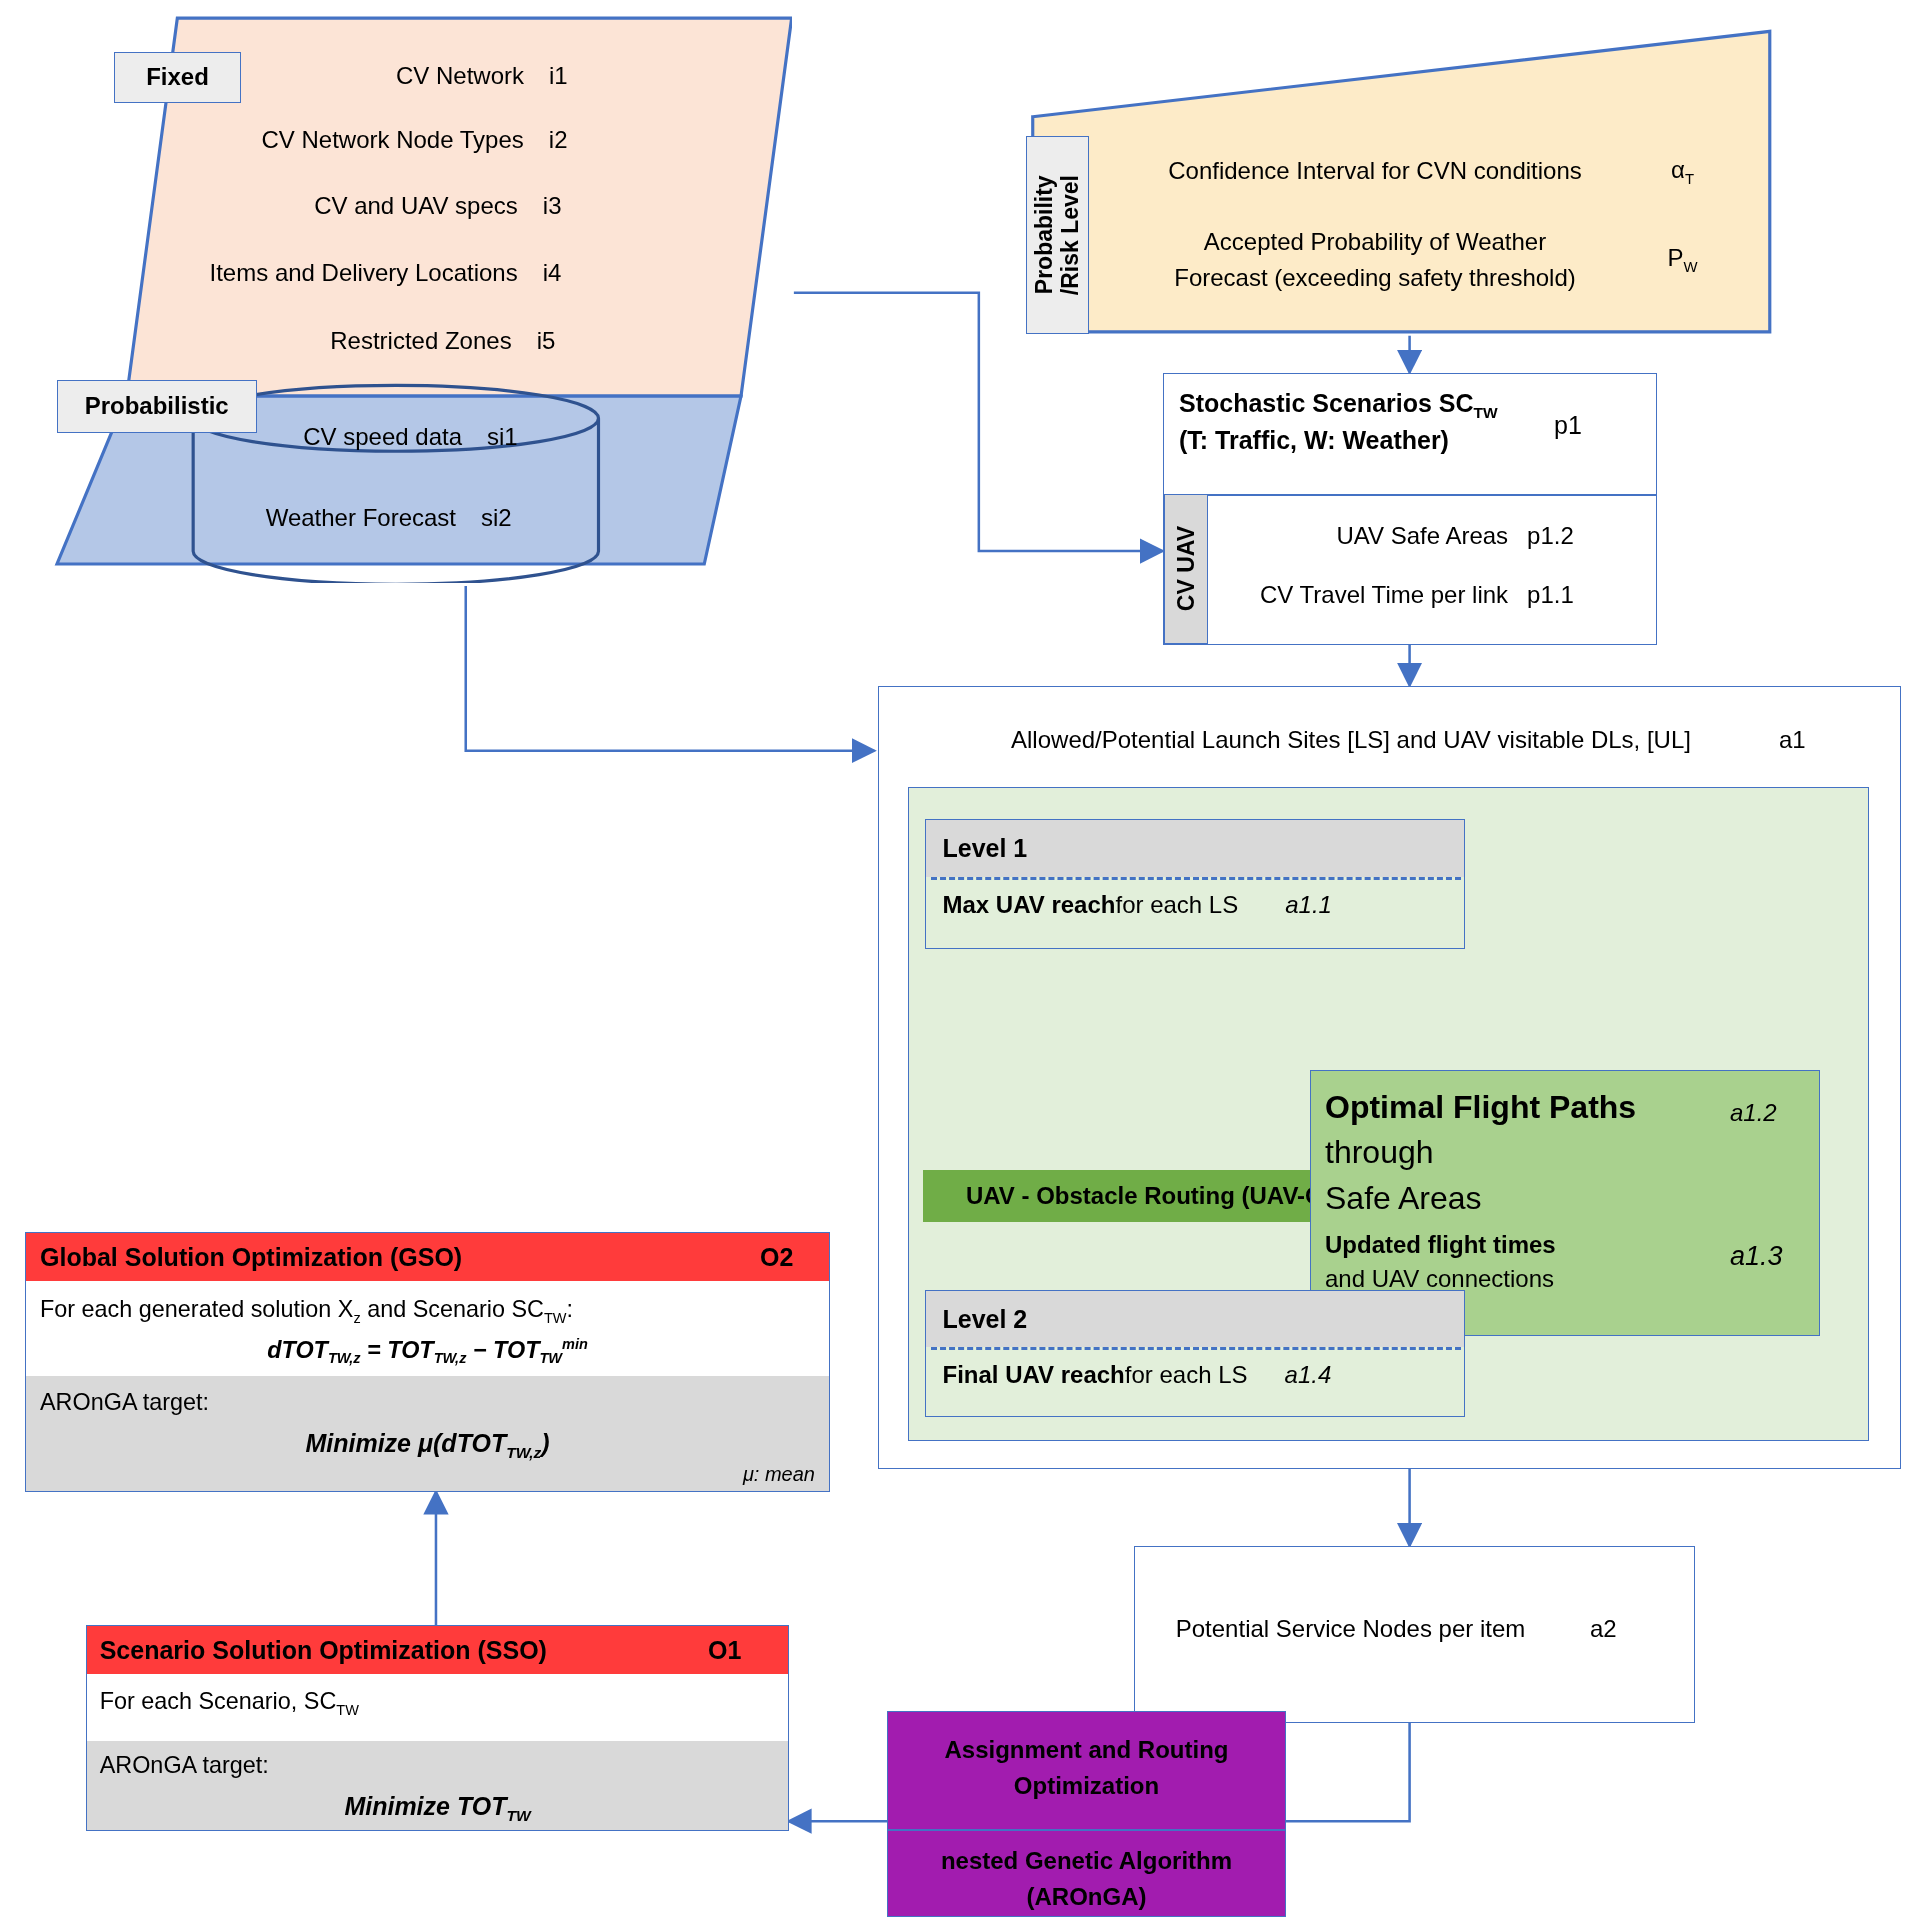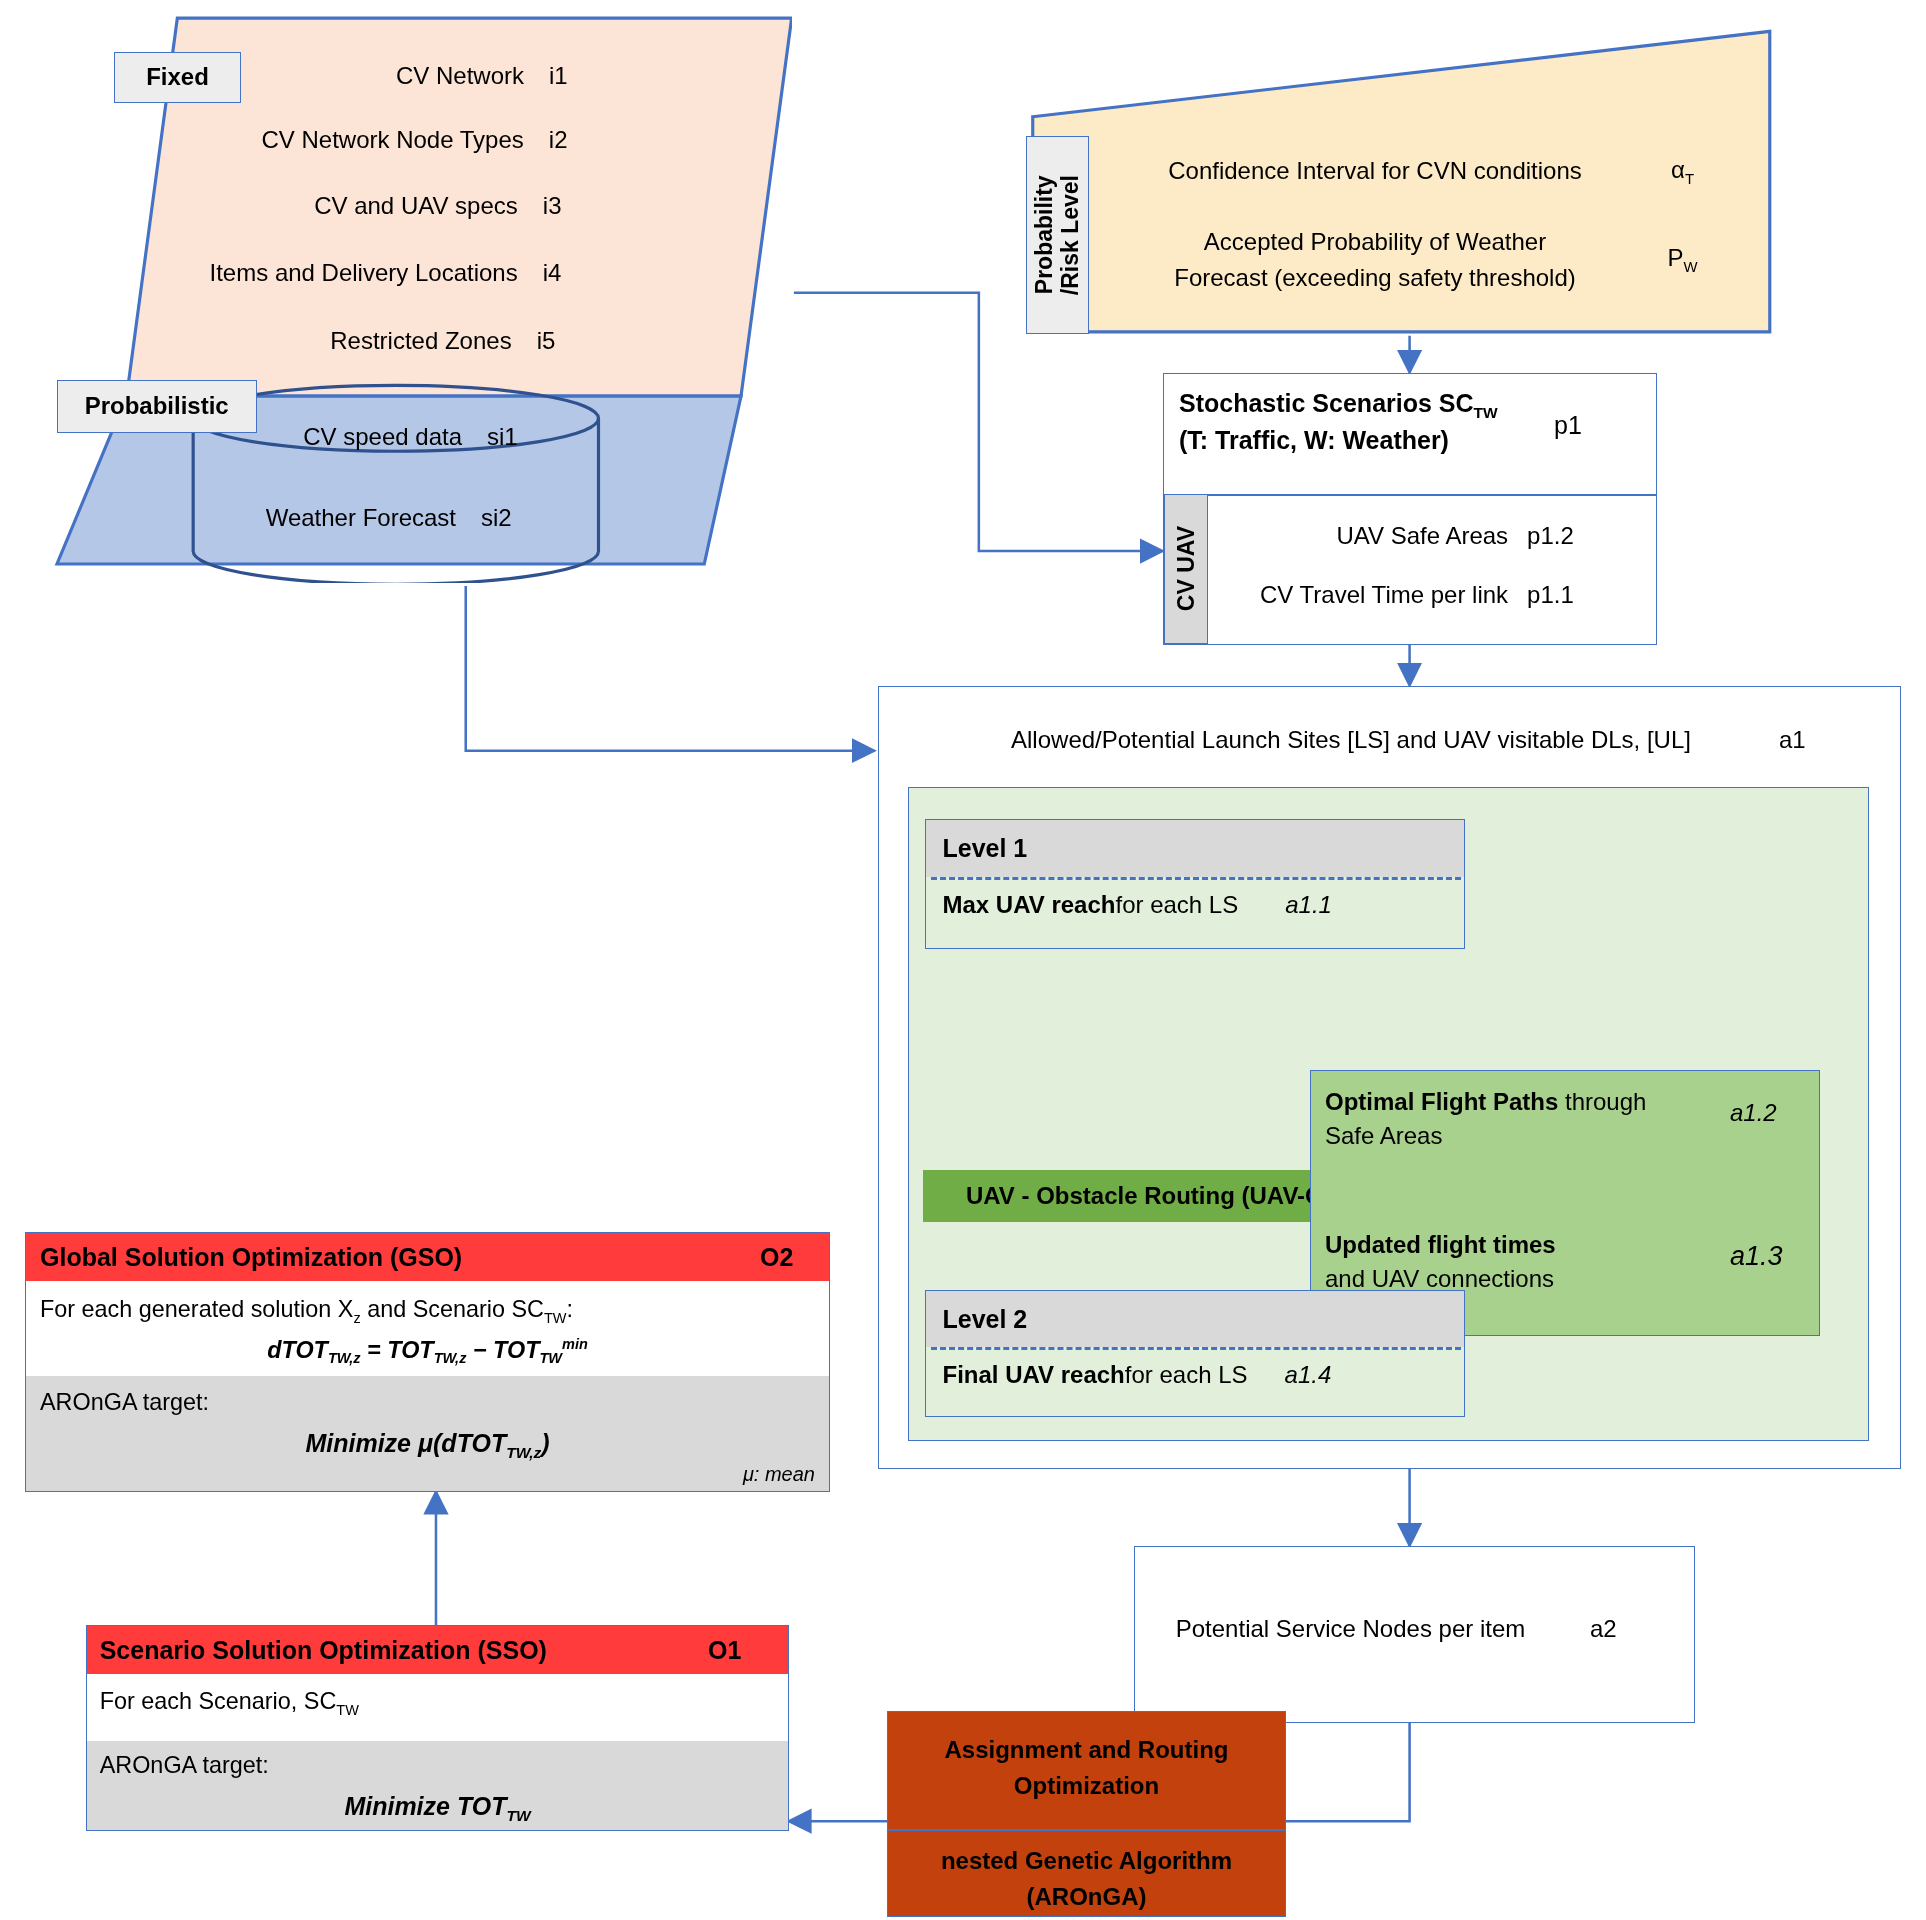--- a/index.html
+++ b/index.html
@@ -31,21 +31,21 @@
   .vtag span{writing-mode:vertical-rl;transform:rotate(180deg);
              font-weight:bold;font-size:23px;line-height:1.15;text-align:center;}
 
   
   .whitebox{background:#fff;border:1.9px solid #4472C4;}
   .hdrRed{background:#FF3B3B;font-weight:bold;}
   .greyBand{background:#D9D9D9;}
   .greenLight{background:#E2EFDA;}
   .greenMed{background:#A9D18E;}
   .greenDark{background:#70AD47;}
-  .magenta{background:#c2410c;}
+  .magenta{background:#a21caf;}
 
   .rowline{position:absolute;display:flex;align-items:center;}
   svg.conn{position:absolute;left:0;top:0;width:1926px;height:1920px;
            pointer-events:none;overflow:visible;}
 </style>
 </head>
 <body>
 
 <div id="root">
 
@@ -199,21 +199,21 @@
         <span> for each LS</span>
         <span class="it" style="margin-left:47px;">a1.1</span>
       </div>
     </div>
 
     <div class="abs greenDark ctr" style="left:44px;top:483px;width:469px;height:52px;font-size:24px;font-weight:bold;">
       <span>UAV - Obstacle Routing (UAV-OR)</span>
     </div>
 
     <div class="abs greenMed bx" style="left:431px;top:383px;width:510px;height:266px;">
-      <div class="abs" style="left:14px;top:14px;width:355px;font-size:24px;line-height:1.42;">
+      <div class="abs" style="left:14px;top:14px;width:355px;font-size:32px;line-height:1.42;">
         <span class="bold">Optimal Flight Paths</span><span> through</span><br>
         <span>Safe Areas</span>
       </div>
       <div class="abs it" style="left:419px;top:28px;font-size:24px;">a1.2</div>
 
       <div class="abs" style="left:14px;top:157px;width:393px;font-size:24px;line-height:1.42;">
         <span class="bold">Updated flight times</span><br>
         <span>and UAV connections</span>
       </div>
       <div class="abs it" style="left:419px;top:170px;font-size:27px;">a1.3</div>

